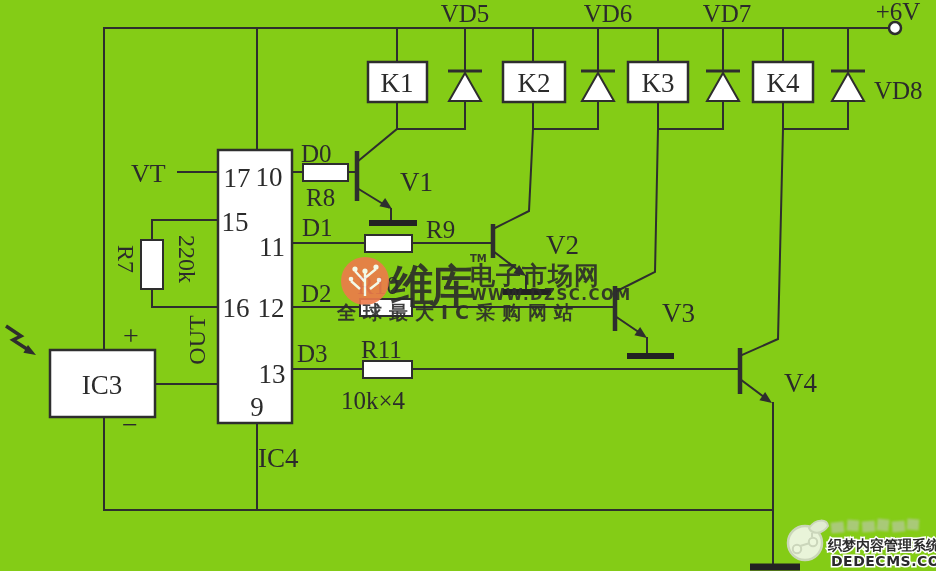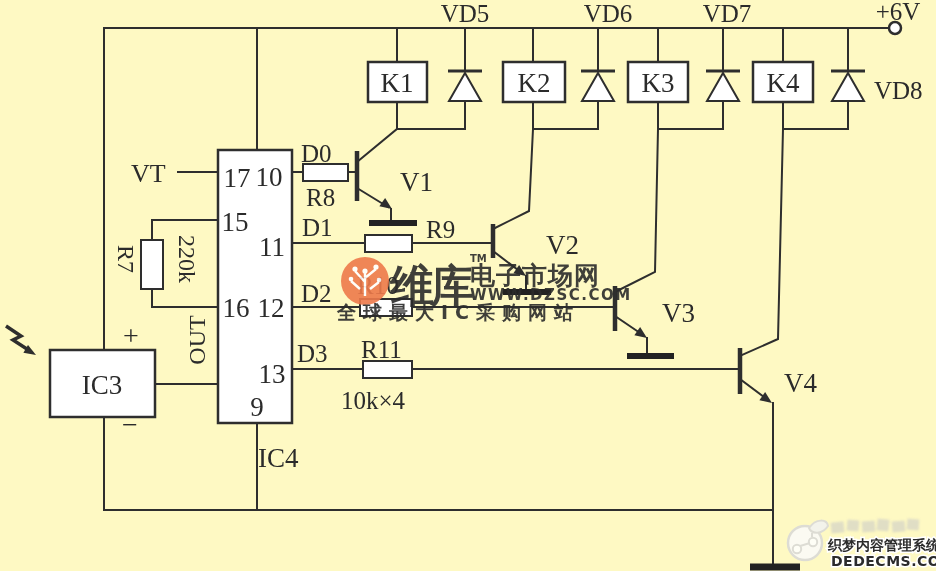--- a/index.html
+++ b/index.html
@@ -1,16 +1,16 @@
 <!DOCTYPE html>
 <html><head>
 <meta charset="utf-8">
 <style>
   html,body{margin:0;padding:0;background:#ffffff;}
-  .page{width:936px;height:571px;position:relative;background:#fef9c3;overflow:hidden;}
+  .page{width:936px;height:571px;position:relative;background:#84cc16;overflow:hidden;}
   svg{display:block;}
   text{font-family:"Liberation Serif","DejaVu Serif",serif;fill:#2b2b2b;}
   .wm-sans{font-family:"DejaVu Sans","Liberation Sans",sans-serif;font-weight:bold;}
   .glow{paint-order:stroke;stroke:#ffffff;stroke-width:3px;}
 </style>
 </head>
 <body>
 
 <div class="page">
 <svg width="936" height="571" viewBox="0 0 936 571">

